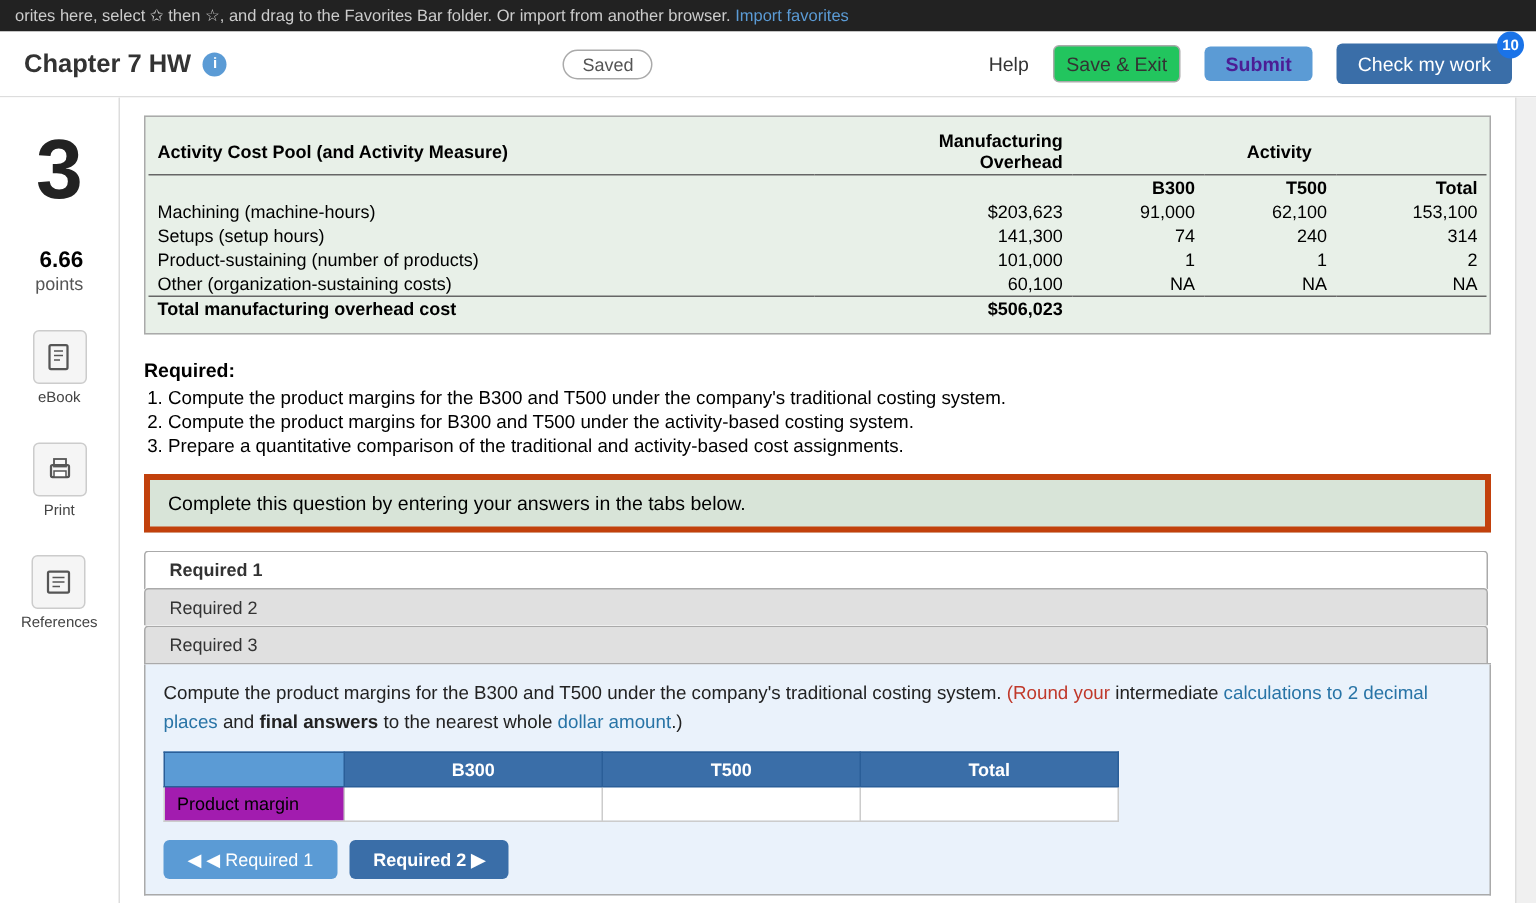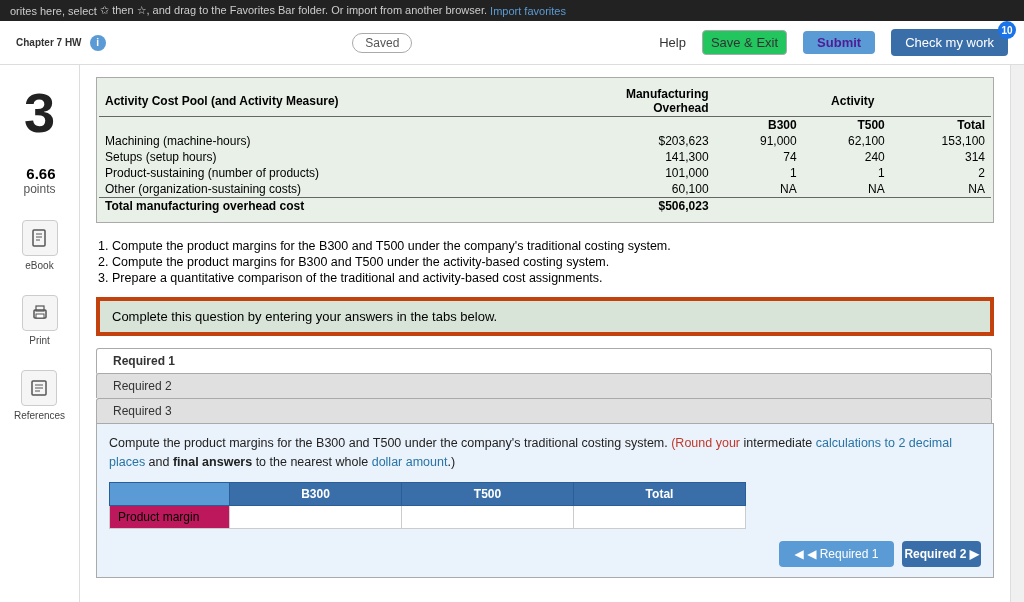--- a/index.html
+++ b/index.html
@@ -19,21 +19,21 @@
     
     .app-header {
       background: white;
       border-bottom: 1px solid #ddd;
       padding: 8px 16px;
       display: flex;
       align-items: center;
       justify-content: space-between;
     }
     .app-header-left { display: flex; align-items: center; gap: 8px; }
-    .chapter-title { font-size: 10px; font-weight: bold; color: #333; }
+    .chapter-title { font-size: 17px; font-weight: bold; color: #333; }
     .info-icon {
       width: 16px; height: 16px; border-radius: 50%; background: #5b9bd5;
       color: white; font-size: 10px; display: inline-flex; align-items: center;
       justify-content: center; font-weight: bold; cursor: pointer;
     }
     .saved-badge {
       border: 1px solid #aaa; border-radius: 12px; padding: 2px 12px;
       font-size: 12px; color: #555;
     }
     .app-header-right { display: flex; align-items: center; gap: 16px; }
@@ -142,37 +142,37 @@
     
     .data-table { border-collapse: collapse; margin-bottom: 12px; }
     .data-table th {
       background: #3a6ea8; color: white; padding: 4px 20px;
       font-size: 12px; text-align: center; border: 1px solid #2a5e98;
     }
     .data-table td {
       background: white; border: 1px solid #ccc;
       padding: 4px 8px; font-size: 12px; min-width: 80px;
     }
-    .data-table td.label-cell { background: #be185d; font-weight: normal; padding-right: 12px; }
+    .data-table td.label-cell { background: #a21caf; font-weight: normal; padding-right: 12px; }
     .data-table td input {
       border: none; outline: none; width: 100%;
       font-size: 12px; text-align: right;
     }
 
     
     .nav-buttons {
-      display: flex; gap: 8px; margin-top: 10px; justify-content: flex-end;
+      display: flex; gap: 8px; margin-top: 10px;
     }
     .btn-prev {
       background: #5b9bd5; border: none; border-radius: 4px;
       padding: 6px 16px; font-size: 12px; cursor: pointer; color: white;
     }
     .btn-next {
       background: #3a6ea8; border: none; border-radius: 4px;
-      padding: 6px 2px; font-size: 12px; cursor: pointer; color: white; font-weight: bold;
+      padding: 6px 16px; font-size: 12px; cursor: pointer; color: white; font-weight: bold;
     }
 
     
     .right-scrollbar {
       width: 14px; background: #f0f0f0; border-left: 1px solid #ddd;
     }
   </style>
 </head>
 <body>
 
@@ -298,20 +298,21 @@
             <td class="total-value">$506,023</td>
             <td></td>
             <td></td>
             <td></td>
           </tr>
         </tbody>
       </table>
     </div>
 
     <div class="required-section">
+      <div class="required-title">Required:</div>
       <ol class="required-list">
         <li>Compute the product margins for the B300 and T500 under the company's traditional costing system.</li>
         <li>Compute the product margins for B300 and T500 under the activity-based costing system.</li>
         <li>Prepare a quantitative comparison of the traditional and activity-based cost assignments.</li>
       </ol>
     </div>
 
     <div class="complete-question-box">
       <span>Complete this question by entering your answers in the tabs below.</span>
     </div>

